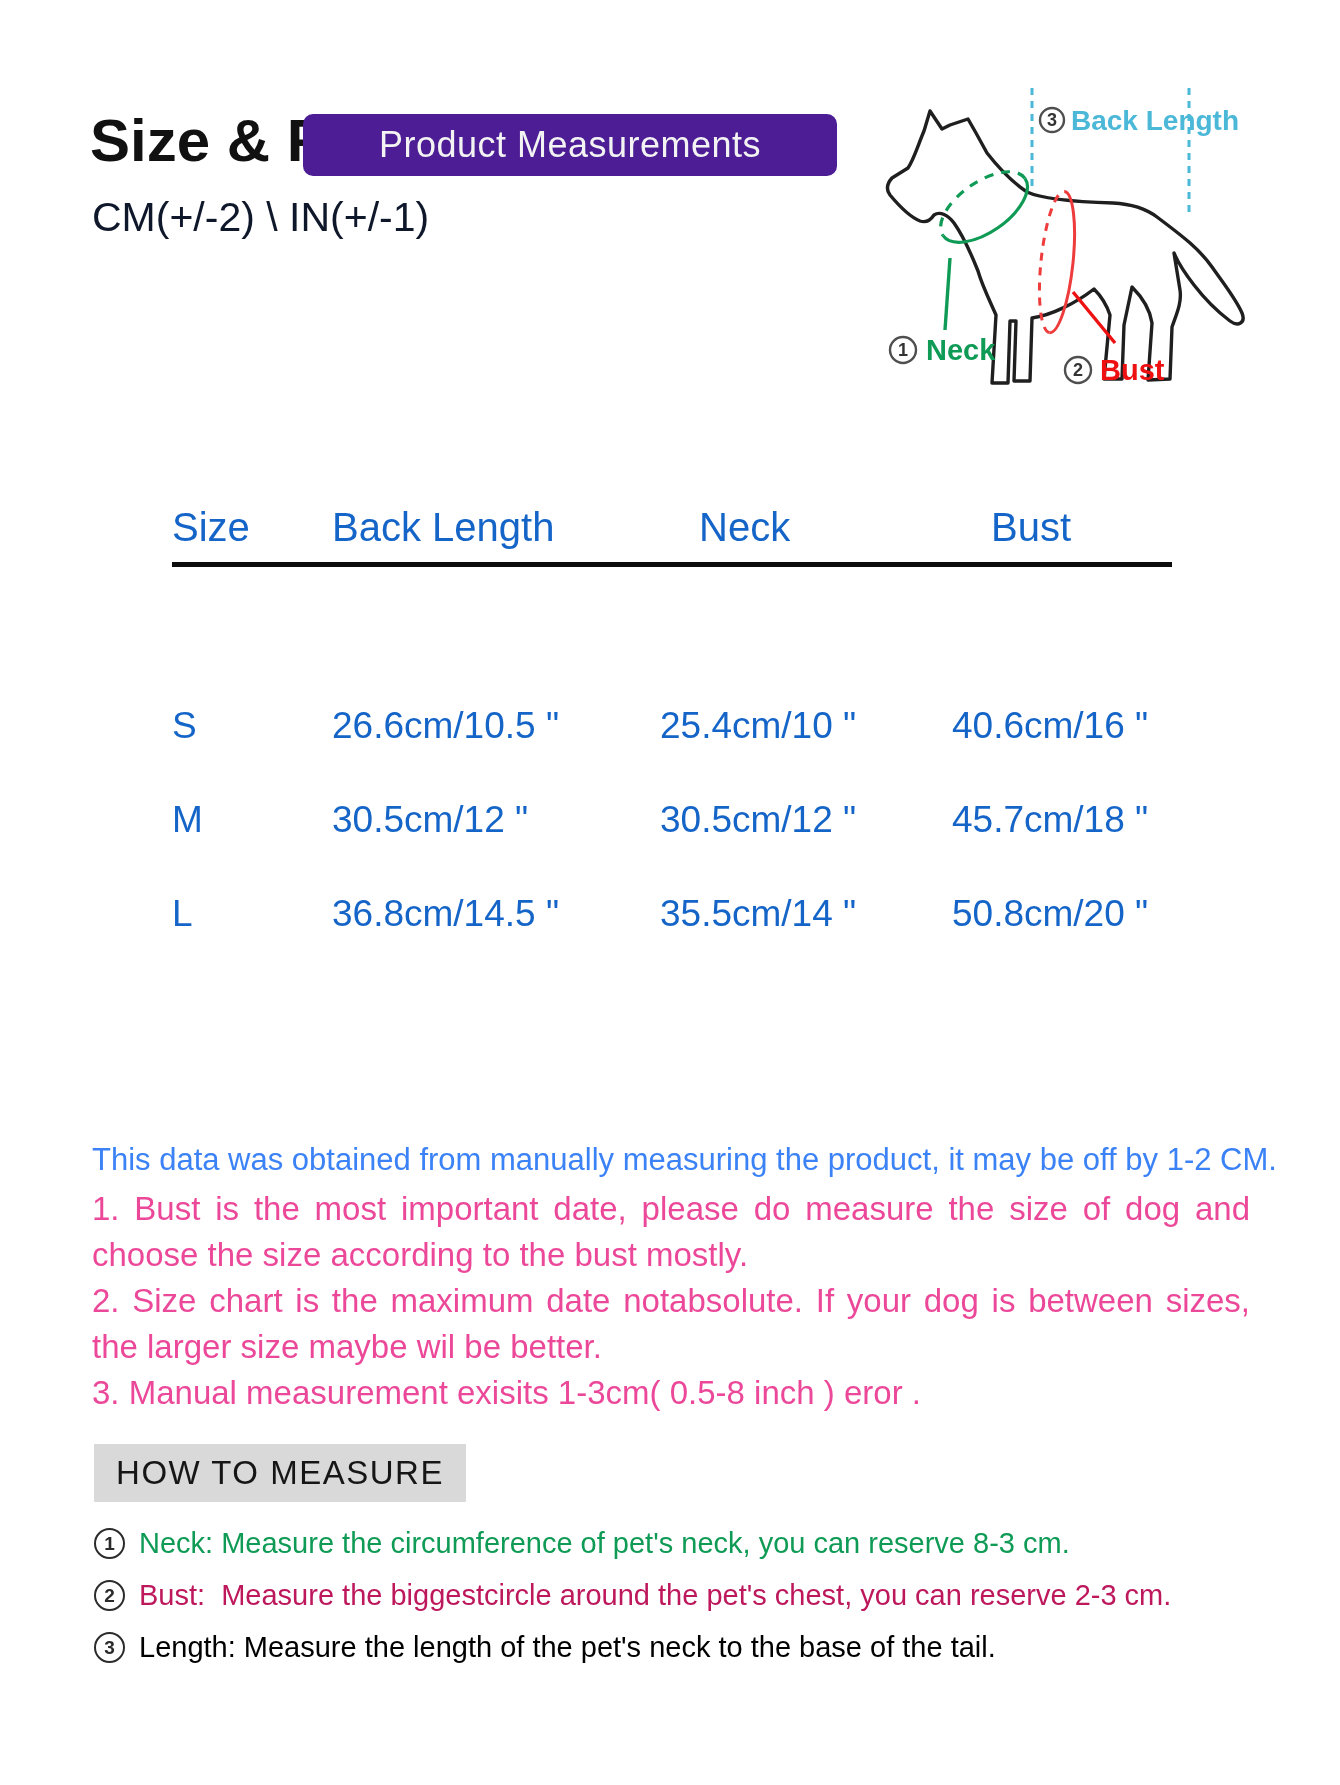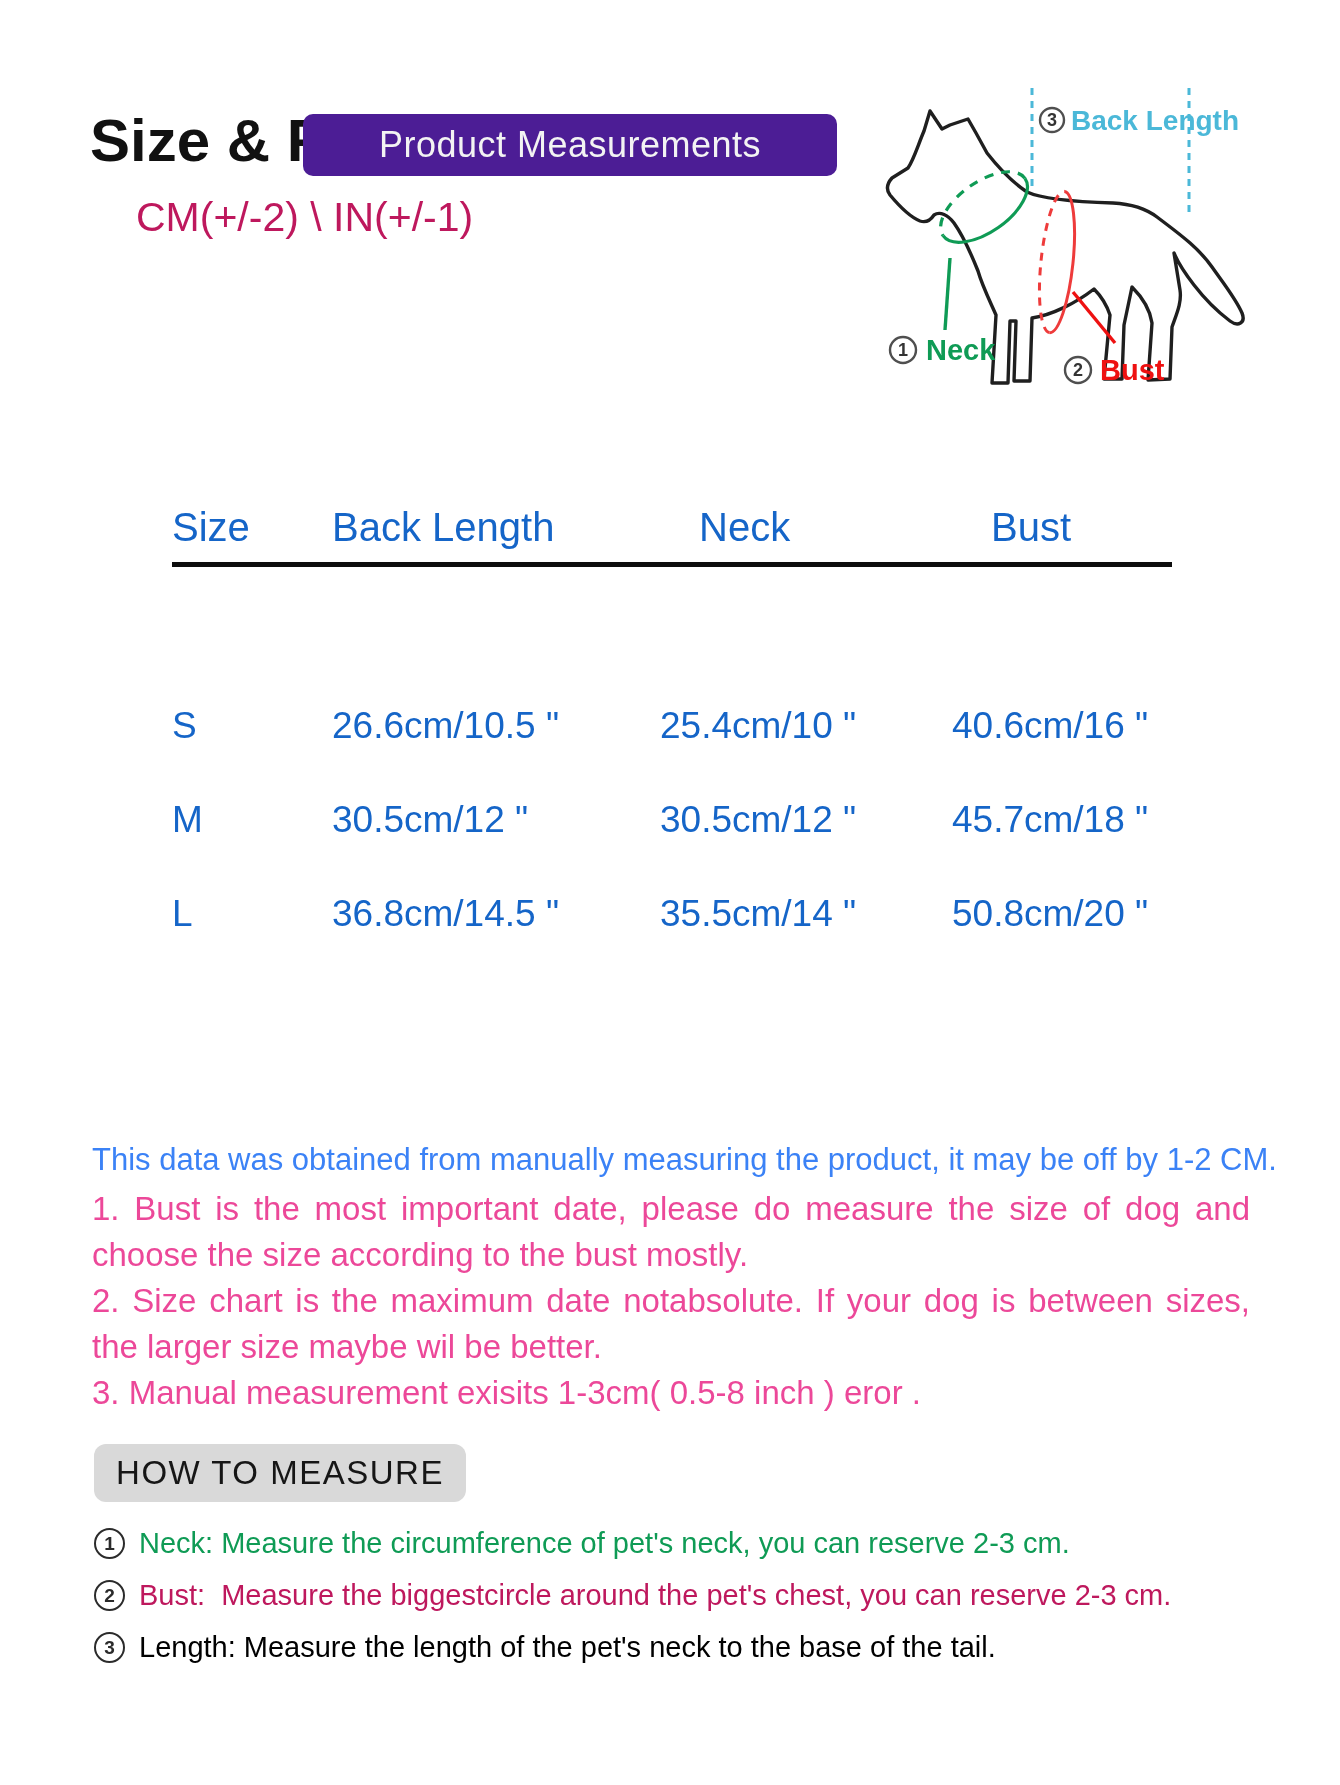--- a/index.html
+++ b/index.html
@@ -4,21 +4,21 @@
 <style>
   html,body{margin:0;padding:0;background:#fff;}
   body{font-family:"Liberation Sans","DejaVu Sans",sans-serif;color:#161616;}
   .page{position:relative;width:1340px;height:1785px;background:#ffffff;overflow:hidden;}
 
   
   .title{position:absolute;left:90px;top:106px;font-size:60px;font-weight:bold;color:#111;letter-spacing:0px;}
   .badge{position:absolute;left:303px;top:114px;width:534px;height:62px;background:#4c1d95;border-radius:10px;
          display:flex;align-items:center;justify-content:center;}
   .badge span{font-size:36px;color:#f3f3f3;letter-spacing:0.5px;}
-  .tolerance{position:absolute;left:92px;top:194px;font-size:41px;color:#be185d;margin-left:44px;}
+  .tolerance{position:absolute;left:92px;top:194px;font-size:41px;color:#0f172a;}
 
   
   .dog-svg{position:absolute;left:780px;top:75px;width:470px;height:320px;}
   .dog-svg text{font-family:"Liberation Sans","DejaVu Sans",sans-serif;}
   .outline{fill:none;stroke:#1f1f1f;stroke-width:3.4;stroke-linejoin:round;stroke-linecap:round;}
   .dash-cyan{stroke:#4bb8d8;stroke-width:3;stroke-dasharray:7 6;}
   .ell-green{fill:none;stroke:#0f9b55;stroke-width:3.2;}
   .ell-red{fill:none;stroke:#ee3b3b;stroke-width:3;}
   .ptr-green{stroke:#0f9b55;stroke-width:3.4;}
   .ptr-red{stroke:#ee1111;stroke-width:3.4;}
@@ -39,21 +39,21 @@
   .tbody .trow:first-child{margin-top:138px;}
   .tbody .trow + .trow{margin-top:52px;}
 
   
   .warning{position:absolute;left:92px;top:1142px;font-size:31px;color:#3b82f6;}
   .notes{position:absolute;left:92px;top:1186px;width:1158px;font-size:33px;line-height:46px;color:#ec4899;}
   .notes p{margin:0;}
   .just{text-align:justify;}
 
   
-  .htm-box{position:absolute;left:94px;top:1444px;width:372px;height:58px;background:#d9d9d9;border-radius:12px;
+  .htm-box{position:absolute;left:94px;top:1444px;width:372px;height:58px;background:#d9d9d9;border-radius:1px;
            display:flex;align-items:center;justify-content:center;font-size:33px;letter-spacing:1.5px;color:#161616;}
   .steps{position:absolute;left:94px;top:1528px;}
   .step{display:flex;align-items:center;gap:14px;height:31px;margin-bottom:21px;}
   .circ{flex:0 0 auto;width:31px;height:31px;border:2.5px solid #2b2b2b;border-radius:50%;box-sizing:border-box;
         display:flex;align-items:center;justify-content:center;font-size:19px;font-weight:bold;color:#2b2b2b;}
   .step-text{font-size:29px;white-space:pre-wrap;}
   .step-green .step-text{color:#0f9b55;}
   .step-red .step-text{color:#be185d;}
   .step-cyan .step-text{color:#000000;}
 </style>
@@ -185,21 +185,21 @@
     <p class="just">1. Bust is the most important date, please do measure the size of dog and choose the size according to the bust mostly.</p>
     <p class="just">2. Size chart is the maximum date notabsolute. If your dog is between sizes, the larger size maybe wil be better.</p>
     <p>3. Manual measurement exisits 1-3cm( 0.5-8 inch ) eror .</p>
   </div>
 
   <div class="htm-box">HOW TO MEASURE</div>
 
   <div class="steps">
     <div class="step step-green">
       <span class="circ">1</span>
-      <span class="step-text">Neck: Measure the circumference of pet's neck, you can reserve 2-3 cm.</span>
+      <span class="step-text">Neck: Measure the circumference of pet's neck, you can reserve 8-3 cm.</span>
     </div>
     <div class="step step-red">
       <span class="circ">2</span>
       <span class="step-text">Bust:  Measure the biggestcircle around the pet's chest, you can reserve 2-3 cm.</span>
     </div>
     <div class="step step-cyan">
       <span class="circ">3</span>
       <span class="step-text">Length: Measure the length of the pet's neck to the base of the tail.</span>
     </div>
   </div>

